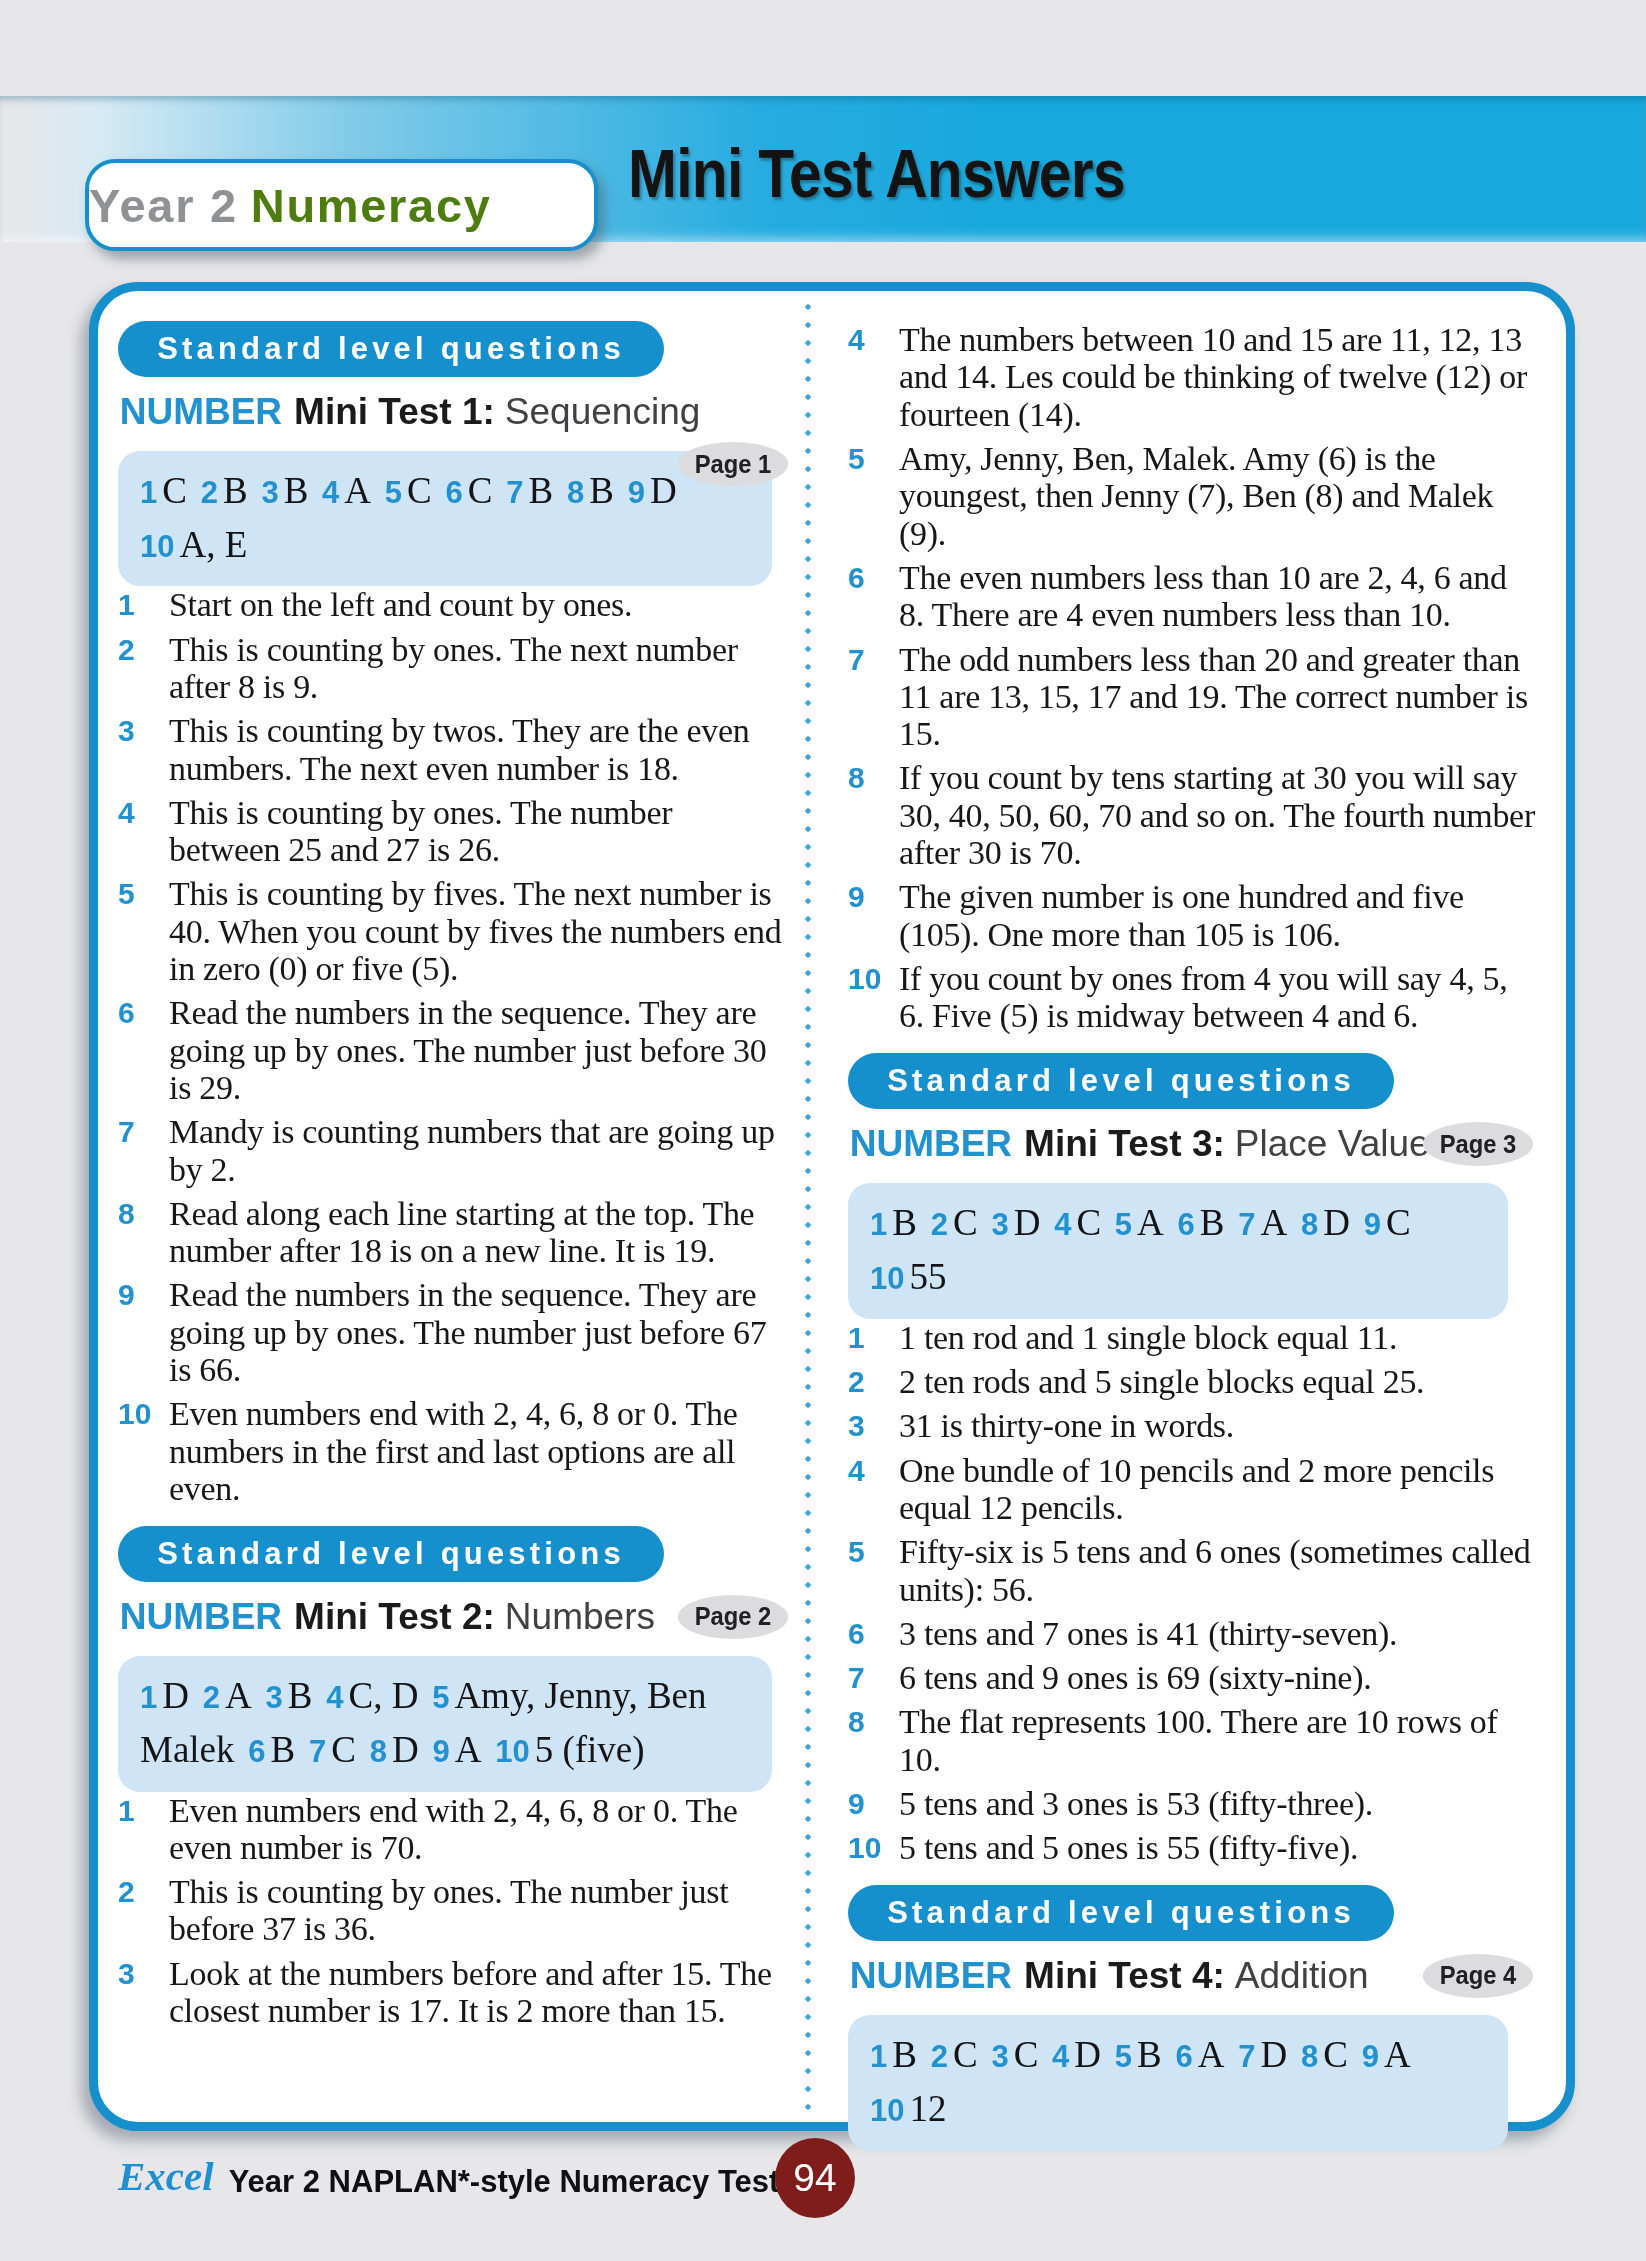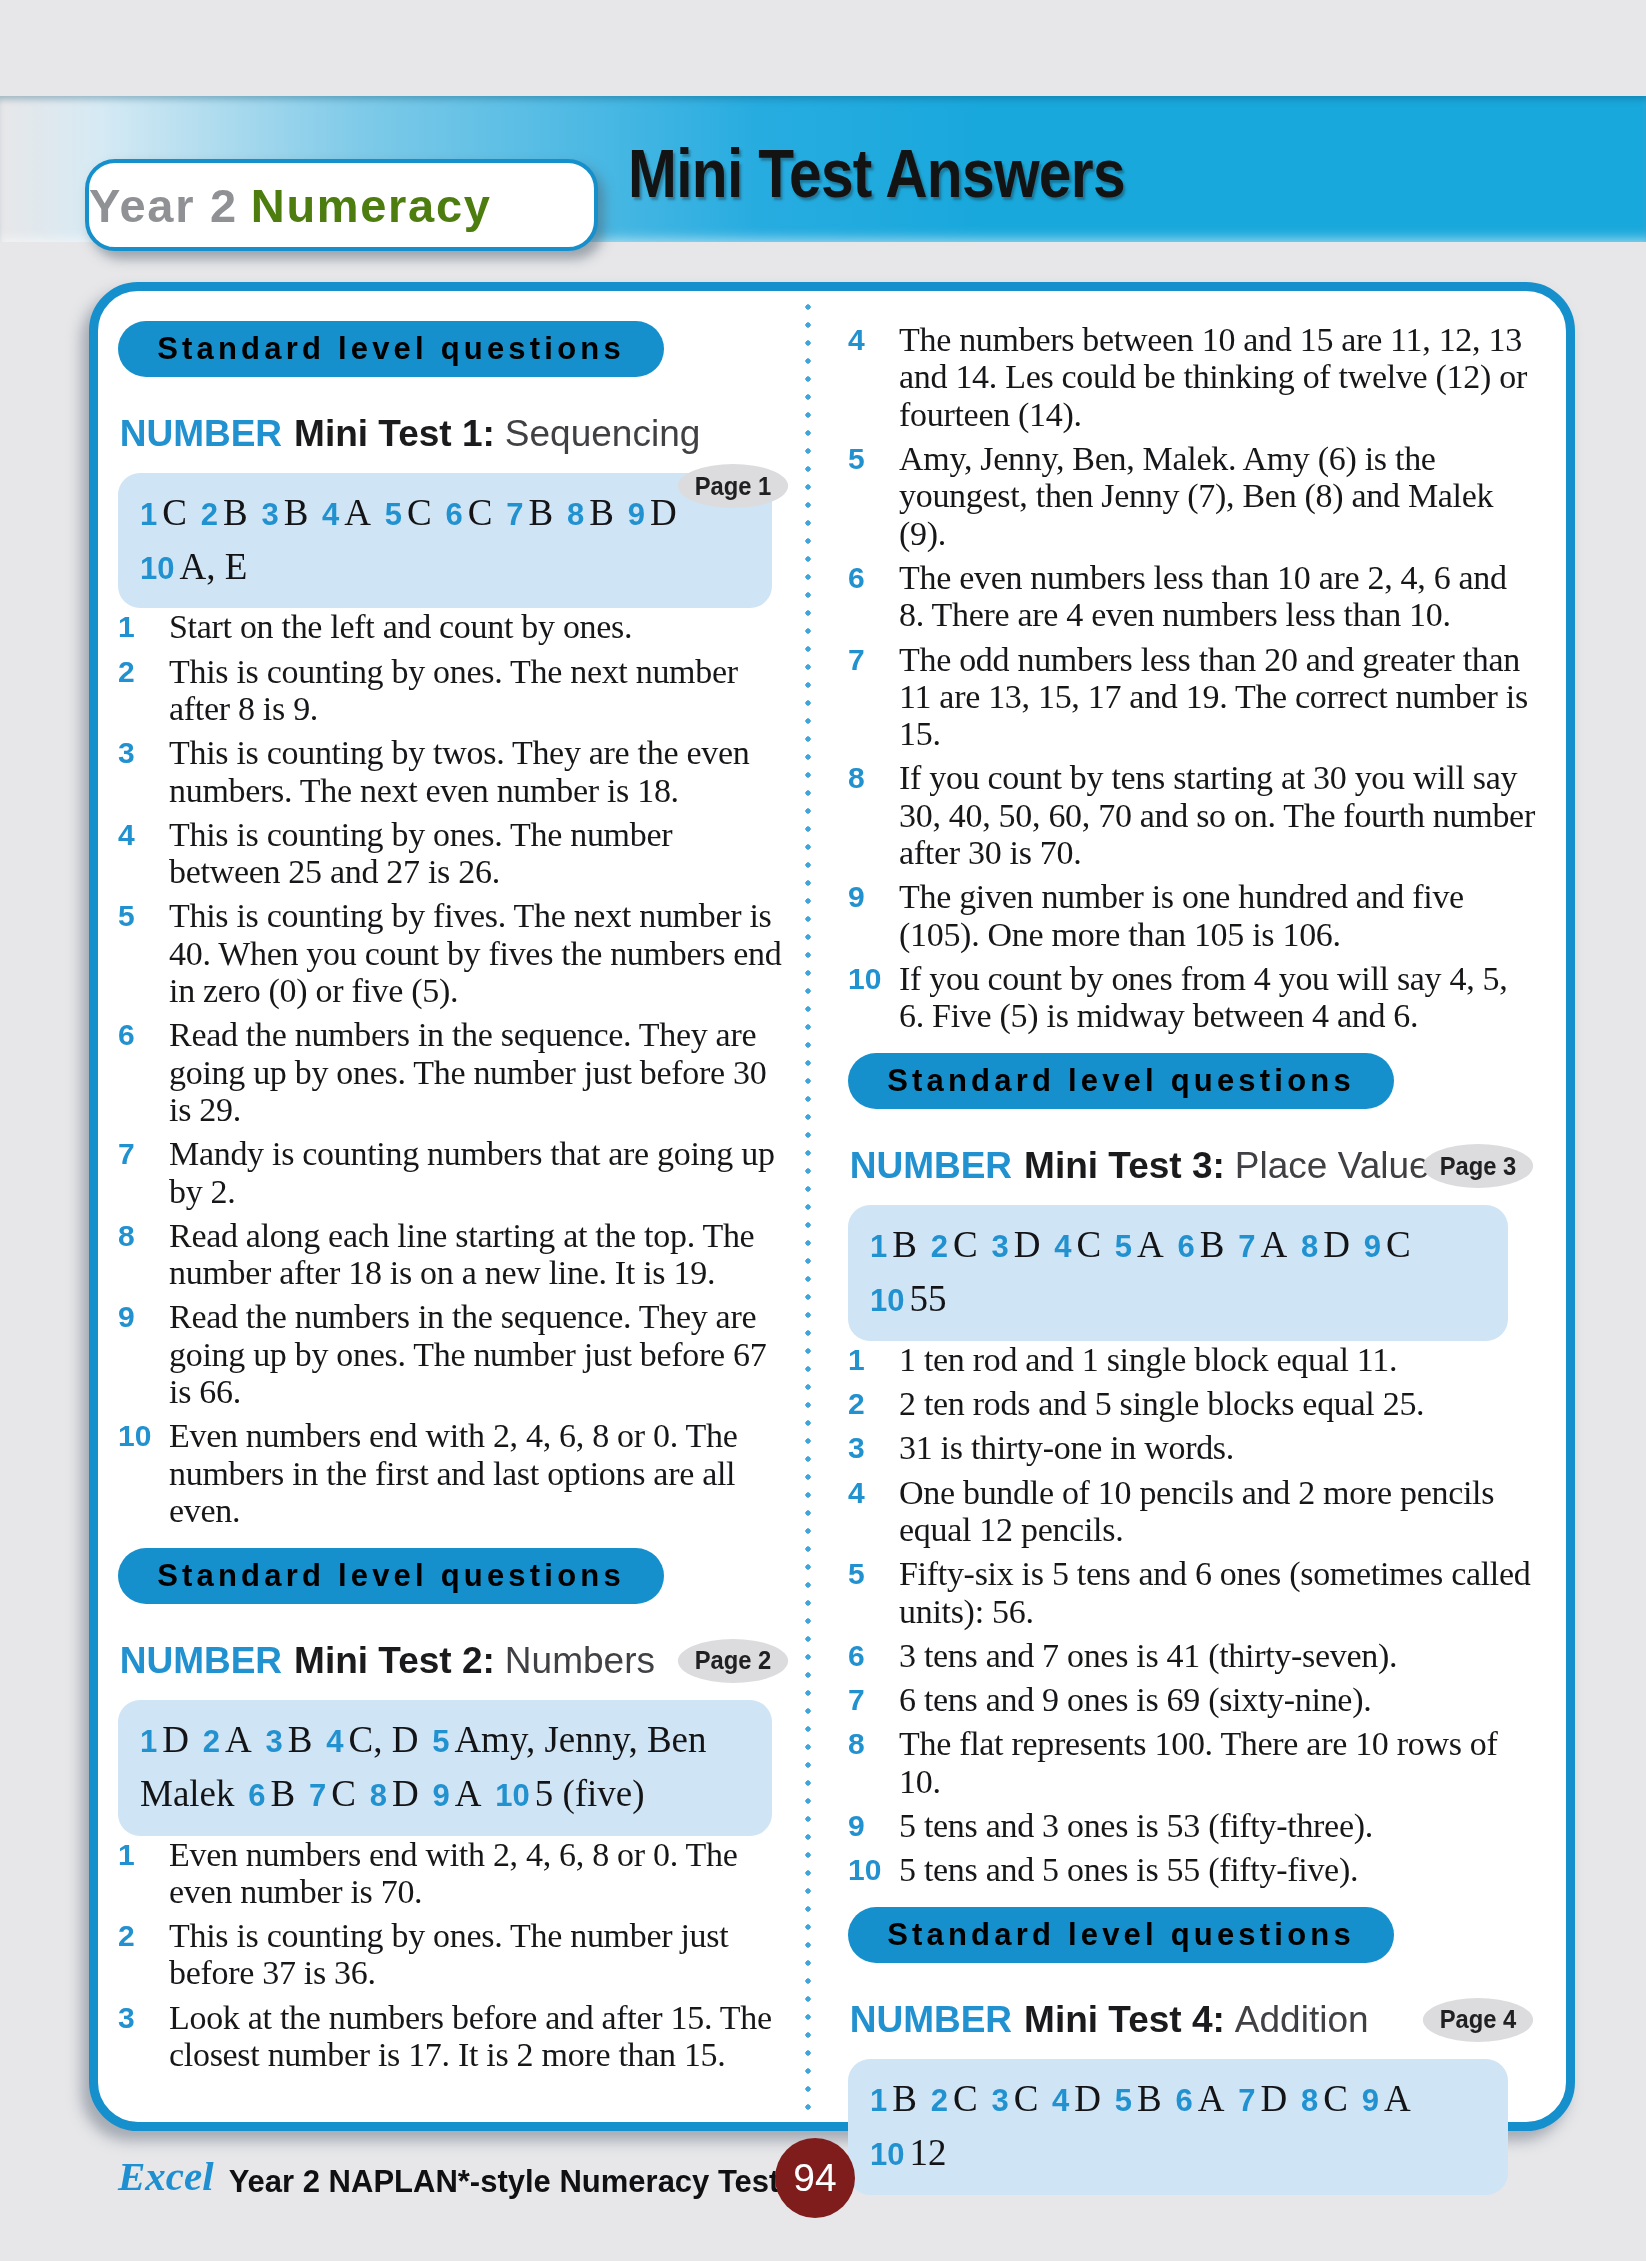--- a/index.html
+++ b/index.html
@@ -27,23 +27,23 @@
           box-shadow:-7.6px 9.3px 13.5px rgba(100,112,128,.5);}
   .divider{position:absolute;left:805px;top:298px;width:6px;height:1819px;
           background-image:radial-gradient(circle,#41a5d9 0 2.5px,rgba(0,0,0,0) 2.7px);
           background-size:6px 18px;background-repeat:repeat-y;background-position:center top;}
 
   .col{position:absolute;}
   .col-left{left:118px;top:321px;width:673px;}
   .col-right{left:848px;top:321px;width:688px;}
 
   
-  .pill{width:546px;height:56px;border-radius:29px;background:#1590cc;color:#000000;
+  .pill{width:546px;height:56px;border-radius:29px;background:#1590cc;color:#ffffff;
         display:flex;align-items:center;justify-content:center;
-        font-weight:bold;font-size:31px;letter-spacing:4.2px;margin-bottom:31px;}
+        font-weight:bold;font-size:31px;letter-spacing:4.2px;margin-bottom:9px;}
   .test-title{position:relative;margin:0 0 13.5px 1.7px;font-size:37px;line-height:1.38;color:#414145;}
   .tt-cat{color:#2191d0;font-weight:bold;margin-right:12px;}
   .tt-label{color:#1b1b1d;font-weight:bold;margin-right:10px;}
   .tt-topic{color:#414145;font-weight:normal;}
   .tt-line2{display:block;margin-left:47px;}
   .page-oval{position:absolute;right:0;width:116px;height:44px;background:#dcdcde;border-radius:50%;
         display:flex;align-items:center;justify-content:center;
         color:#202022;font-size:25px;font-weight:bold;transform:scaleX(.95);}
   .oval-line1{top:3.4px;}
   .oval-line2{top:56px;}

